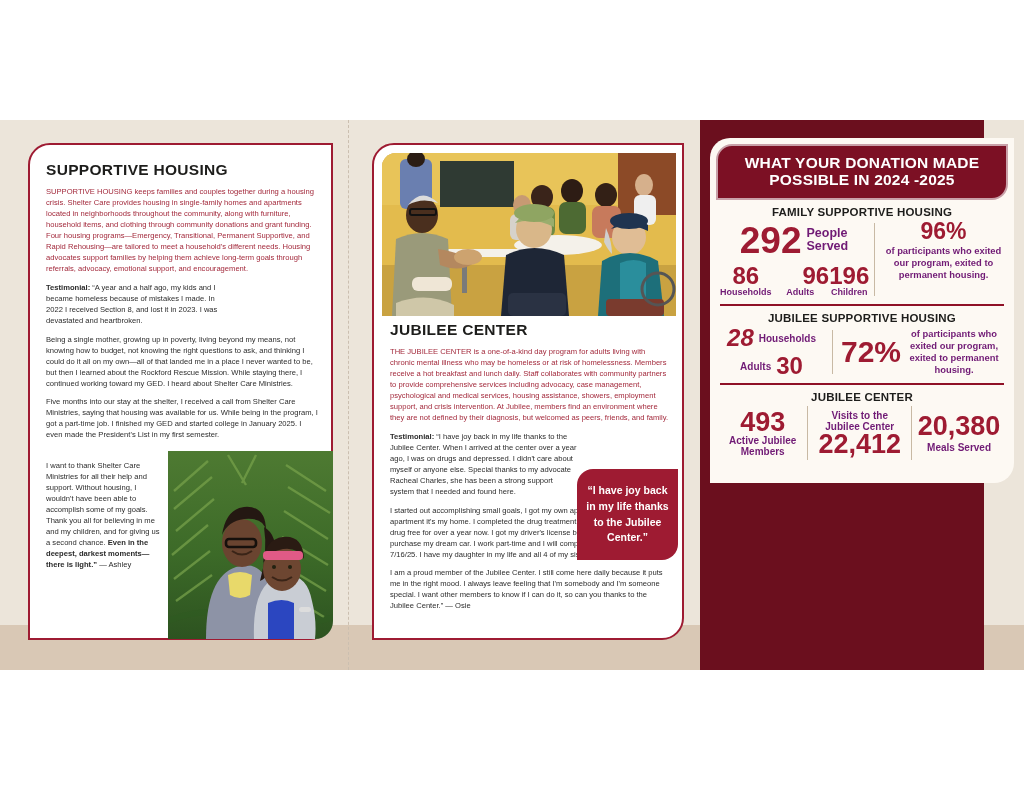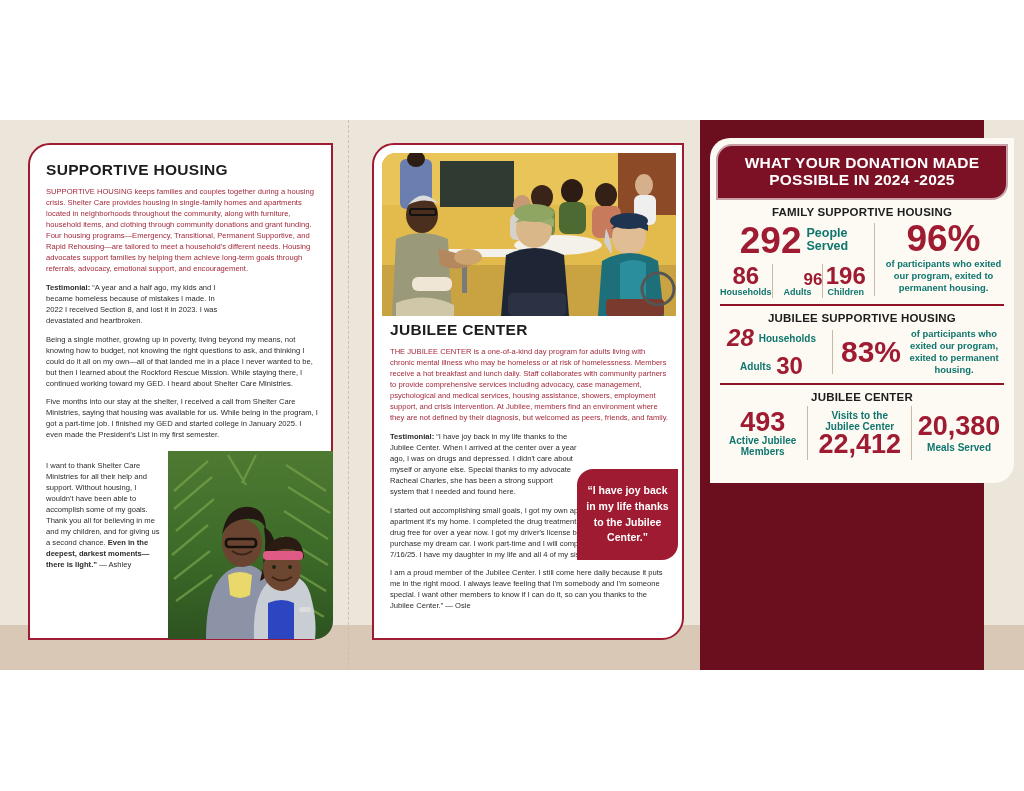--- a/index.html
+++ b/index.html
@@ -93,21 +93,21 @@
   .stats-header .t{
     color:#ffffff;font-weight:bold;font-size:15.5px;line-height:1.12;
     letter-spacing:.2px;
   }
   .block-title{
     text-align:center;font-weight:bold;font-size:11.5px;color:#1d1d1b;
     letter-spacing:.2px;margin:6px 0 3px 0;
   }
   .divline{height:2px;background:#8f1126;margin:6px 10px 0 10px;}
   .bignum{color:#9e1b32;font-weight:bold;line-height:.95;}
-  .lbl{color:#0f766e;font-weight:bold;line-height:1.1;}
+  .lbl{color:#701a75;font-weight:bold;line-height:1.1;}
   .vsep{width:1px;background:#c8b9a4;}
 
   .photo{position:absolute;overflow:hidden;background:#cbb;}
   .photo.rb{border-radius:0 0 18px 0;}
 </style>
 </head>
 <body>
 
 <div class="stage">
 
@@ -290,35 +290,35 @@
                 <div>Served</div>
               </div>
             </div>
             <div style="display:flex;align-items:flex-end;justify-content:space-between;margin-top:6px;padding:0 2px;">
               <div style="text-align:center;flex:1;">
                 <div class="bignum" style="font-size:24px;">86</div>
                 <div class="lbl" style="font-size:9px;">Households</div>
               </div>
               <div class="vsep" style="height:34px;"></div>
               <div style="text-align:center;flex:1;">
-                <div class="bignum" style="font-size:17px;padding-left:31px;">96</div>
+                <div class="bignum" style="font-size:24px;padding-left:31px;">96</div>
                 <div class="lbl" style="font-size:9px;">Adults</div>
               </div>
               <div class="vsep" style="height:34px;"></div>
               <div style="text-align:center;flex:1;">
                 <div class="bignum" style="font-size:24px;">196</div>
                 <div class="lbl" style="font-size:9px;">Children</div>
               </div>
             </div>
           </div>
 
           <div class="vsep" style="margin:2px 6px 2px 4px;"></div>
 
           <div style="flex:1;text-align:center;">
-            <div class="bignum" style="font-size:37px;">96%</div>
+            <div class="bignum" style="font-size:23px;">96%</div>
             <div class="lbl" style="font-size:9.4px;line-height:1.3;margin-top:2px;">of participants who exited our program, exited to permanent housing.</div>
           </div>
         </div>
       </div>
 
       <div class="divline"></div>
 
       <div style="padding:0 8px;">
         <div class="block-title">JUBILEE SUPPORTIVE HOUSING</div>
 
@@ -330,21 +330,21 @@
             </div>
             <div style="display:flex;align-items:center;justify-content:center;gap:5px;margin-top:5px;">
               <span class="lbl" style="font-size:10px;">Adults</span>
               <span class="bignum" style="font-size:24px;">30</span>
             </div>
           </div>
 
           <div class="vsep" style="height:44px;margin:0 7px;"></div>
 
           <div style="width:62px;text-align:center;">
-            <div class="bignum" style="font-size:30px;">83%</div>
+            <div class="bignum" style="font-size:30px;">72%</div>
           </div>
 
           <div style="flex:1;text-align:center;">
             <div class="lbl" style="font-size:9.4px;line-height:1.3;">of participants who exited our program, exited to permanent housing.</div>
           </div>
         </div>
       </div>
 
       <div class="divline"></div>
 

